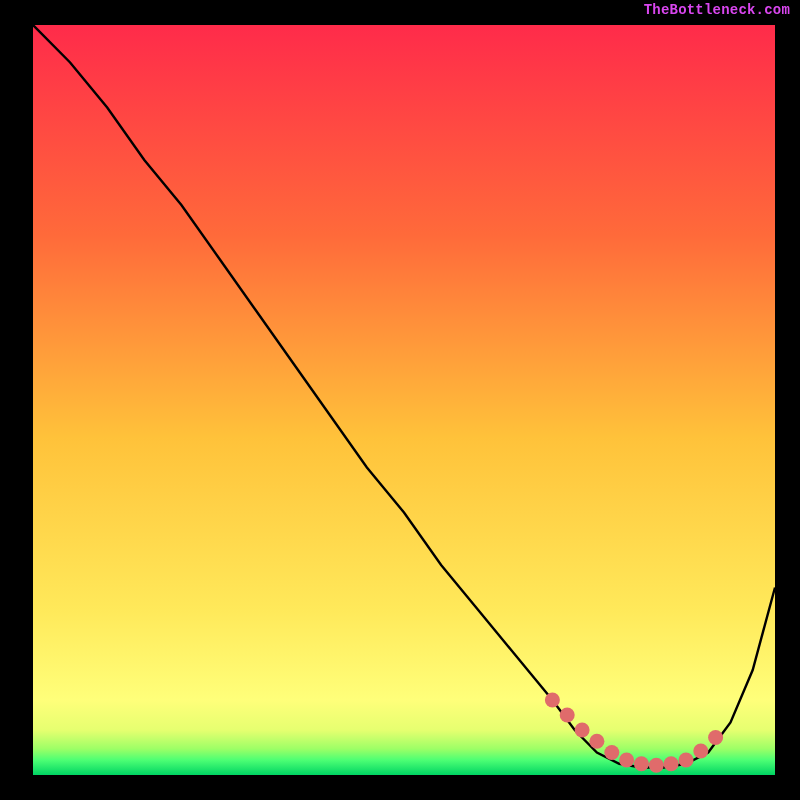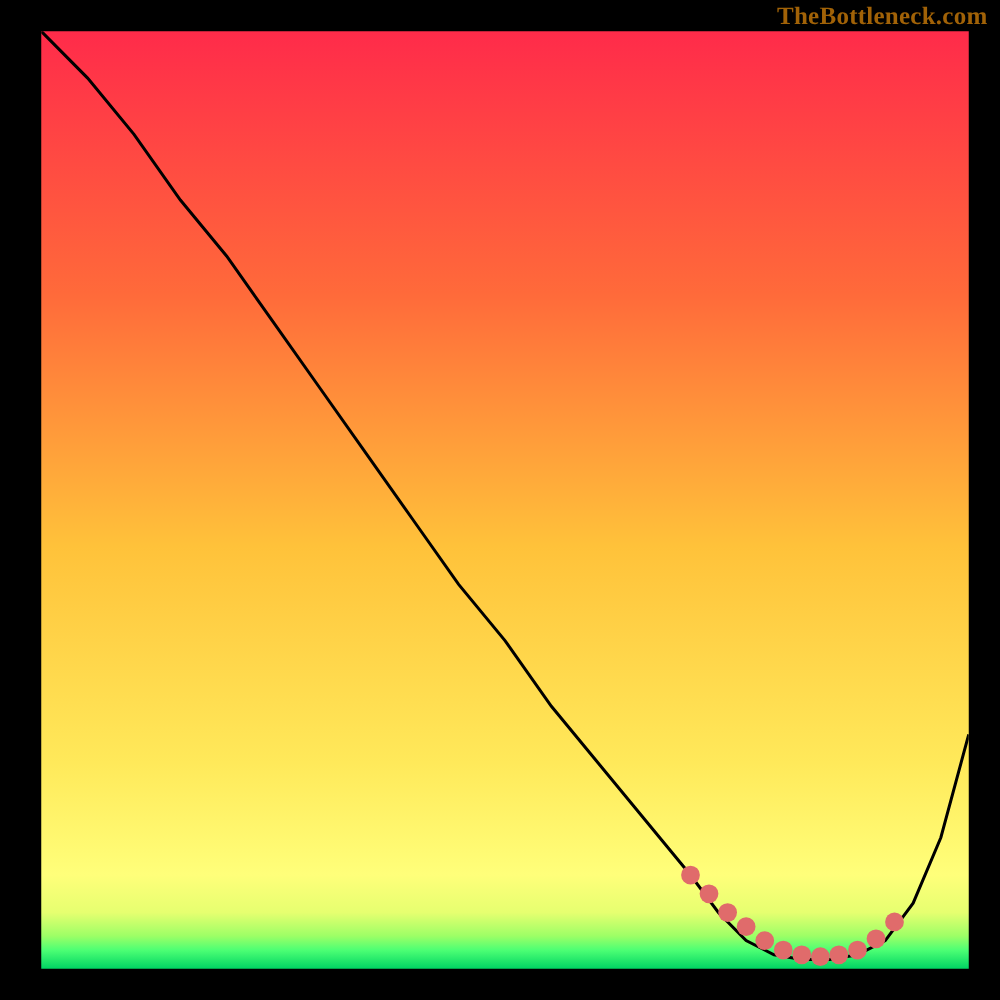--- a/index.html
+++ b/index.html
@@ -21,24 +21,24 @@
     left: 0;
     top: 0;
     width: 800px;
     height: 800px;
     display: block;
   }
   .watermark {
     position: absolute;
     top: 2px;
     right: 10px;
-    font-family: Liberation Serif, serif;
-    font-size: 20px;
+    font-family: Liberation Mono, monospace;
+    font-size: 14px;
     font-weight: 600;
-    color: #a16207;
+    color: #d946ef;
     letter-spacing: 0.2px;
     user-select: none;
   }
 </style>
 </head>
 <body>
 
 <div class="stage">
 
   <svg class="plot" viewBox="0 0 800 800">

